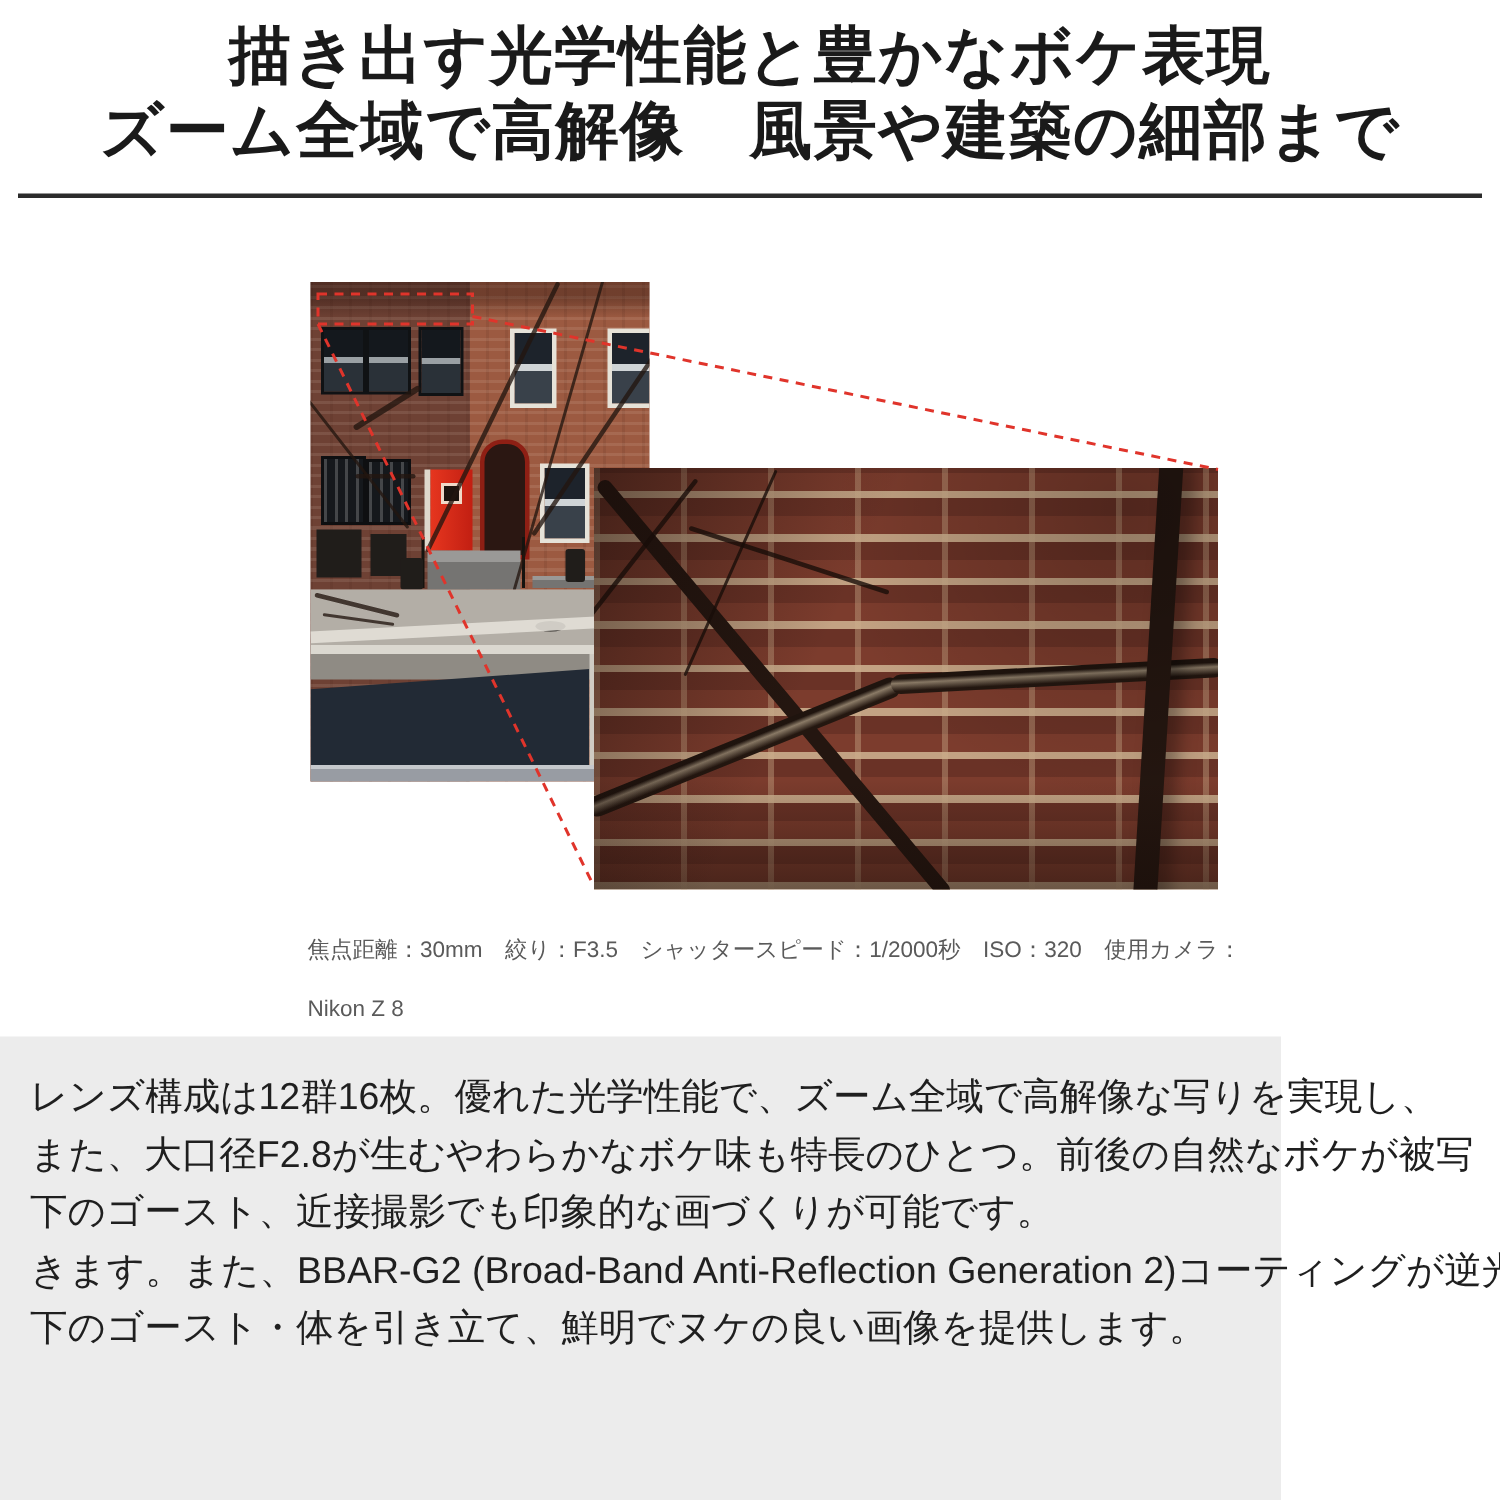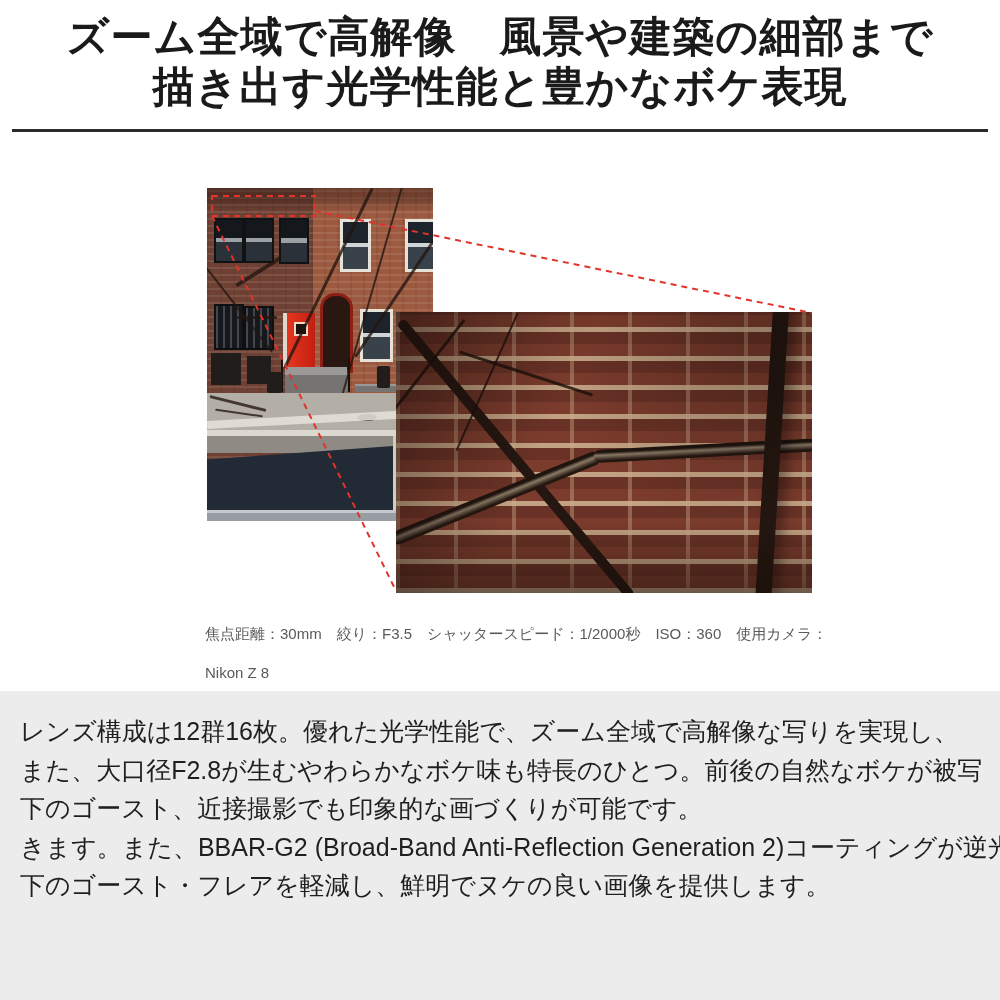--- a/index.html
+++ b/index.html
@@ -64,31 +64,31 @@
   .twig{background:rgba(25,14,9,.8);border-radius:2px;}
 
   
   .annotations{position:absolute;left:0;top:0;pointer-events:none;}
 
   
   .caption{position:absolute;left:205px;top:614px;width:640px;color:var(--caption_text);
            font-size:15px;line-height:39px;}
 
   
-  .panel{position:absolute;left:0;top:691px;width:1000px;height:309px;background:var(--panel_background);box-sizing:border-box;padding:21px 20px 0;}
+  .panel{position:absolute;left:0;top:691px;width:854px;height:309px;background:var(--panel_background);box-sizing:border-box;padding:21px 20px 0;}
   .panel .line{color:var(--body_text);font-size:25px;line-height:38.5px;white-space:nowrap;}
 </style>
 </head>
 <body>
 
 <div class="page">
 
   <div class="heading">
+    <div>描き出す光学性能と豊かなボケ表現</div>
     <div>ズーム全域で高解像　風景や建築の細部まで</div>
-    <div>描き出す光学性能と豊かなボケ表現</div>
   </div>
   <div class="divider"></div>
 
   <div class="photo-street">
 
     <div class="win-dark" style="left:7px;top:30px;width:26px;height:41px;"></div>
     <div class="win-dark" style="left:37px;top:30px;width:26px;height:41px;"></div>
     <div class="win-dark" style="left:72px;top:30px;width:26px;height:42px;"></div>
 
     <div class="win-bars" style="left:7px;top:116px;width:26px;height:42px;"></div>
@@ -145,25 +145,25 @@
     <div class="cu-shade"></div>
   </div>
 
   <svg class="annotations" width="1000" height="700" viewBox="0 0 1000 700">
     <rect x="212" y="196" width="103" height="20" fill="none" stroke="var(--accent_red)" stroke-width="2" stroke-dasharray="6 5"></rect>
     <line x1="315" y1="211" x2="812" y2="313" stroke="var(--accent_red)" stroke-width="2" stroke-dasharray="6 5"></line>
     <line x1="212" y1="216" x2="396" y2="591" stroke="var(--accent_red)" stroke-width="2" stroke-dasharray="6 5"></line>
   </svg>
 
   <div class="caption">
-    <div>焦点距離：30mm　絞り：F3.5　シャッタースピード：1/2000秒　ISO：360　使用カメラ：</div>
+    <div>焦点距離：30mm　絞り：F3.5　シャッタースピード：1/2000秒　ISO：320　使用カメラ：</div>
     <div>Nikon Z 8</div>
   </div>
 
   <div class="panel">
     <div class="line">レンズ構成は12群16枚。優れた光学性能で、ズーム全域で高解像な写りを実現し、</div>
     <div class="line">また、大口径F2.8が生むやわらかなボケ味も特長のひとつ。前後の自然なボケが被写</div>
     <div class="line">下のゴースト、近接撮影でも印象的な画づくりが可能です。</div>
     <div class="line">きます。また、BBAR-G2 (Broad-Band Anti-Reflection Generation 2)コーティングが逆光</div>
-    <div class="line">下のゴースト・フレアを軽減し、鮮明でヌケの良い画像を提供します。</div>
+    <div class="line">下のゴースト・体を引き立て、鮮明でヌケの良い画像を提供します。</div>
   </div>
 
 </div>
 
 </body></html>

